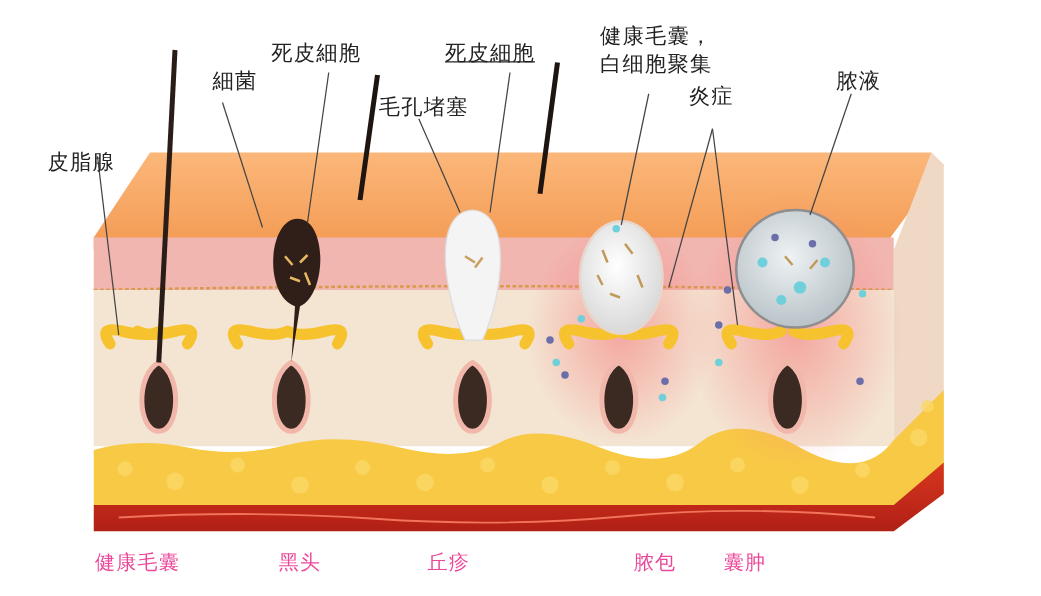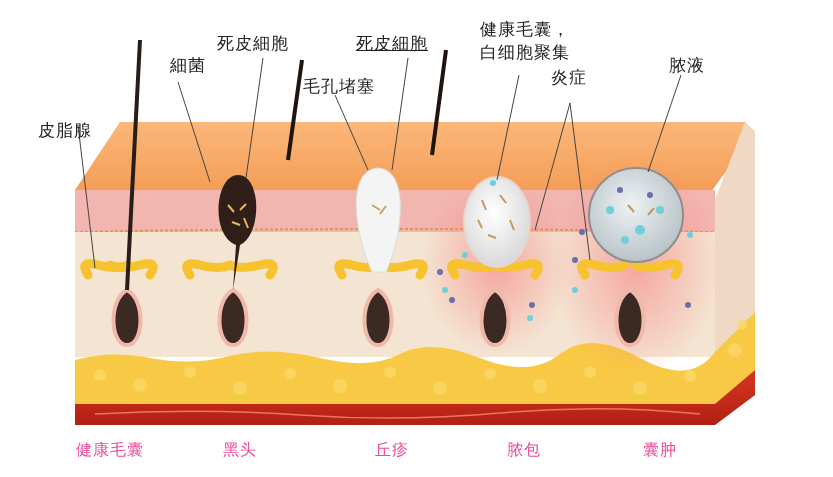--- a/index.html
+++ b/index.html
@@ -173,15 +173,15 @@
 <div class="label" style="left:217px;top:33px;">死皮細胞</div>
 <div class="label" style="left:303px;top:76px;">毛孔堵塞</div>
 <div class="label" style="left:356px;top:33px;text-decoration:underline;">死皮細胞</div>
 <div class="label" style="left:480px;top:19px;">健康毛囊，</div>
 <div class="label" style="left:480px;top:42px;text-align:right;">白细胞聚集</div>
 <div class="label" style="left:551px;top:67px;text-align:right;">炎症</div>
 <div class="label" style="left:669px;top:55px;">脓液</div>
 
 <div class="stage" style="left:76px;">健康毛囊</div>
 <div class="stage" style="left:223px;">黑头</div>
-<div class="stage" style="left:375px;">丘疹</div>
+<div class="stage" style="left:342px;">丘疹</div>
 <div class="stage" style="left:475px;margin-left:32px;">脓包</div>
-<div class="stage" style="left:643px;">囊肿</div>
+<div class="stage" style="left:579px;">囊肿</div>
 
 </body></html>

